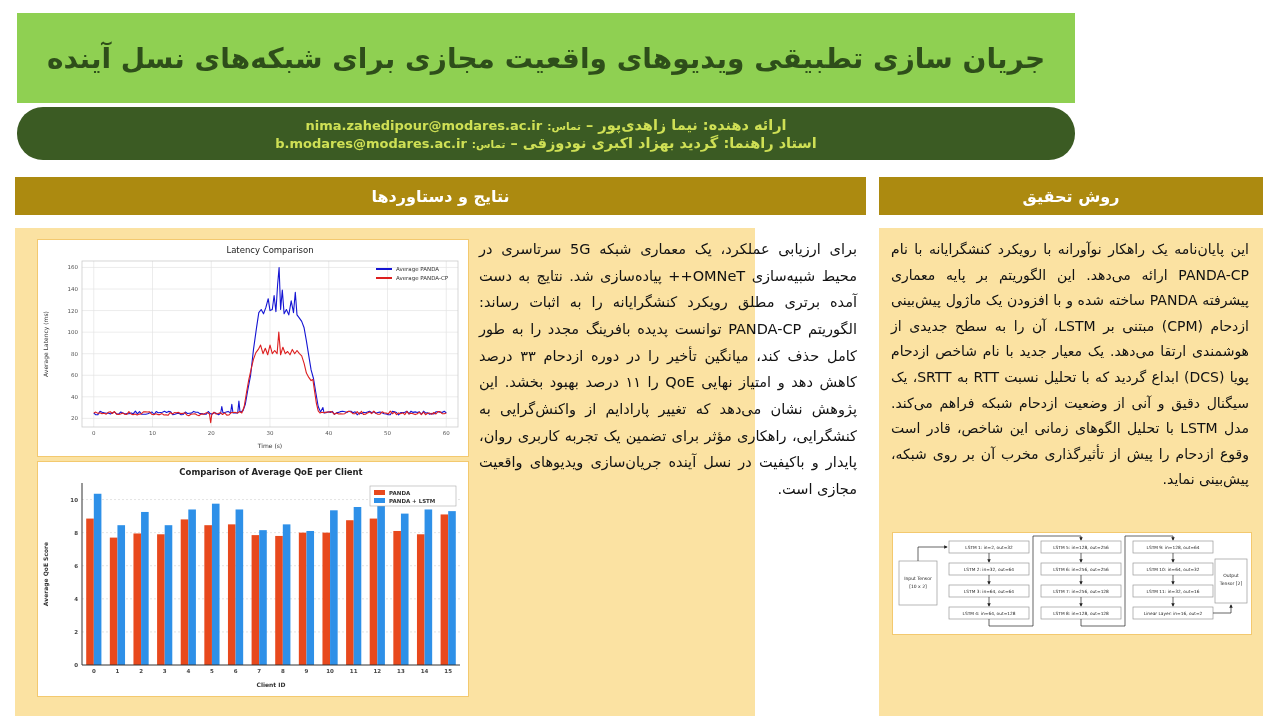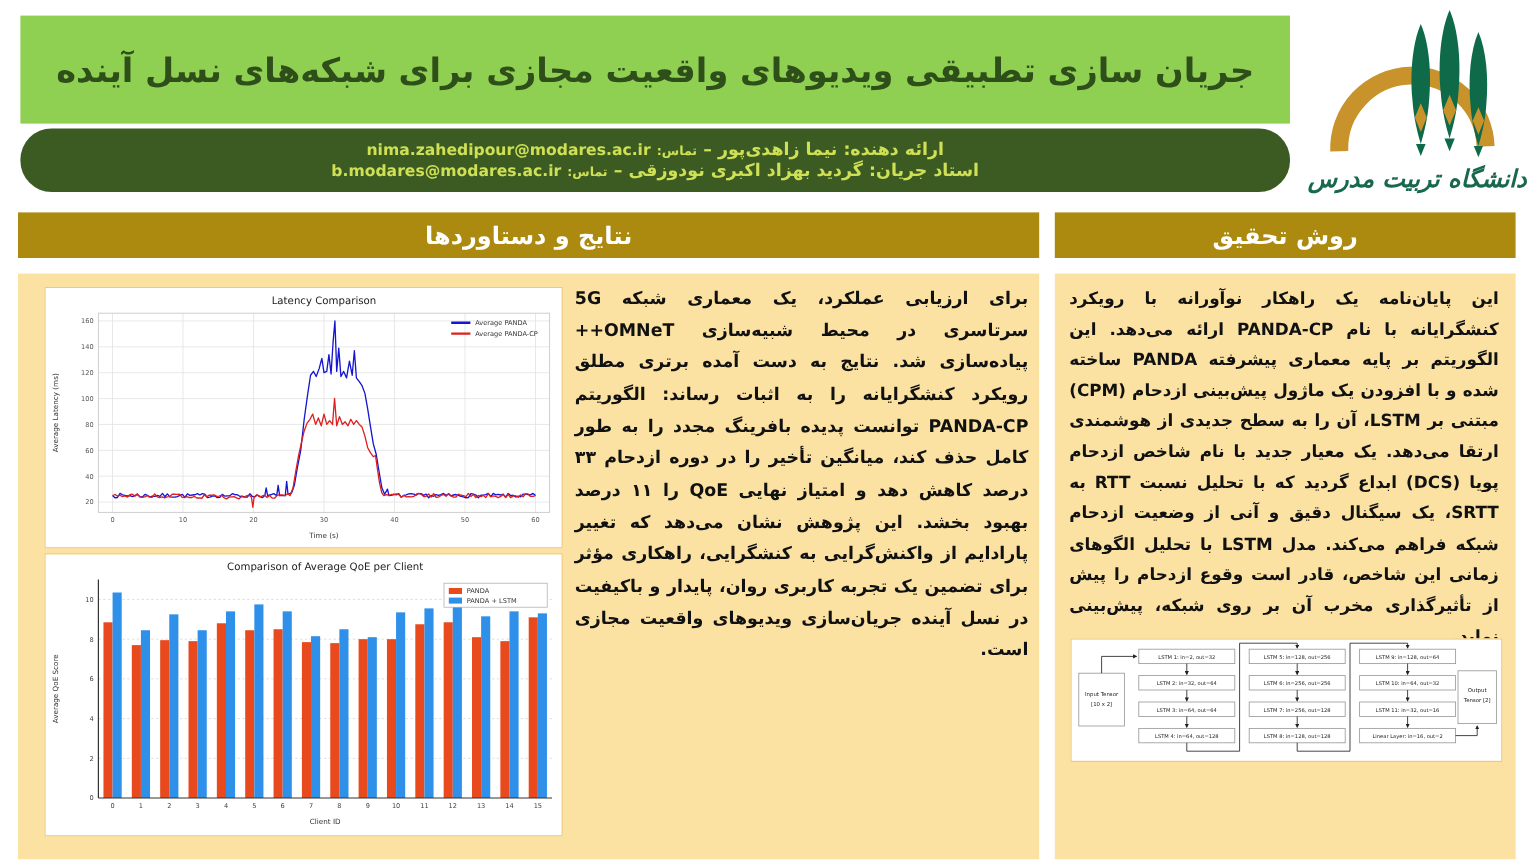--- a/index.html
+++ b/index.html
@@ -17,31 +17,31 @@
                 white-space:nowrap;}
   .contact-line .small{font-size:10.5px;}
   .contact-line .email{font-size:13px;direction:ltr;unicode-bidi:embed;}
   
   .logo{position:absolute;left:1088px;top:4px;width:186px;height:166px;}
   
   .sec-header{position:absolute;top:177px;height:38px;background:var(--gold);
               display:flex;align-items:center;justify-content:center;}
   .sec-header.left{left:15px;width:851px;}
   .sec-header.right{left:879px;width:384px;}
-  .sec-header .t{color:#ffffff;font-weight:bold;font-size:20px;direction:rtl;text-align:right;}
+  .sec-header .t{color:#ffffff;font-weight:bold;font-size:16px;direction:rtl;text-align:right;}
   
   .panel{position:absolute;top:228px;height:488px;background:var(--cream);}
-  .panel.left{left:15px;width:851px;}
+  .panel.left{left:15px;width:740px;}
   .panel.right{left:879px;width:384px;}
   .white-box{position:absolute;background:#ffffff;border:1px solid var(--box-border);}
   .chart1{left:22px;top:11px;width:430px;height:216px;}
-  .chart2{left:22px;top:233px;width:430px;height:234px;}
+  .chart2{left:22px;top:233px;width:430px;height:234px;font-weight:bold;}
   .diagram-box{left:13px;top:304px;width:358px;height:101px;}
   .white-box svg{display:block;width:100%;height:100%;}
-  .body-text{position:absolute;direction:rtl;text-align:justify;font-weight:bold;
+  .body-text{position:absolute;direction:rtl;text-align:justify;font-weight:normal;
              color:#111;font-size:14.5px;line-height:1.84;}
   .body-text.results{left:464px;top:8px;width:378px;}
   .body-text.method{left:12px;top:9px;width:358px;font-size:14px;line-height:1.83;}
 </style>
 </head>
 <body>
 
 <div class="page">
 
   <div class="title-box">
@@ -50,51 +50,28 @@
 
   <div class="contact-box">
     <div class="contact-line">
       <span>ارائه دهنده:</span>
       <span>نیما زاهدی‌پور</span>
       <span>–</span>
       <span class="small">تماس:</span>
       <span class="email">nima.zahedipour@modares.ac.ir</span>
     </div>
     <div class="contact-line">
-      <span>استاد جریان:</span>
+      <span>استاد راهنما:</span>
       <span>گردید بهزاد اکبری نودوزقی</span>
       <span>–</span>
       <span class="small">تماس:</span>
       <span class="email">b.modares@modares.ac.ir</span>
     </div>
   </div>
 
-  <div class="logo">
-    <svg viewBox="0 0 186 166">
-      <path d="M 28 122 A 60 60 0 0 1 150 118" fill="none" stroke="#c8932b" stroke-width="15"></path>
-      <g fill="#0e6a49">
-        <g transform="translate(96,68)">
-          <path d="M0,-52 C7,-36 9,-11 7,11 C6,26 3,38 0,48 C-3,38 -6,26 -7,11 C-9,-11 -7,-36 0,-52 Z"></path>
-          <path d="M0,14 L5,26 L0,38 L-5,26 Z" fill="#c8932b"></path>
-          <path d="M-4,48 L0,58 L4,48 Z"></path>
-        </g>
-        <g transform="translate(120,60) scale(1.07)">
-          <path d="M0,-52 C7,-36 9,-11 7,11 C6,26 3,38 0,48 C-3,38 -6,26 -7,11 C-9,-11 -7,-36 0,-52 Z"></path>
-          <path d="M0,14 L5,26 L0,38 L-5,26 Z" fill="#c8932b"></path>
-          <path d="M-4,48 L0,58 L4,48 Z"></path>
-        </g>
-        <g transform="translate(144,72) scale(0.95)">
-          <path d="M0,-52 C7,-36 9,-11 7,11 C6,26 3,38 0,48 C-3,38 -6,26 -7,11 C-9,-11 -7,-36 0,-52 Z"></path>
-          <path d="M0,14 L5,26 L0,38 L-5,26 Z" fill="#c8932b"></path>
-          <path d="M-4,48 L0,58 L4,48 Z"></path>
-        </g>
-      </g>
-      <text x="93" y="152" font-size="20" font-weight="bold" font-style="italic" fill="#17684e" text-anchor="middle" font-family="DejaVu Sans, sans-serif" id="logo-wordmark-text">دانشگاه تربیت مدرس</text>
-    </svg>
-  </div>
 
   <div class="sec-header left">
     <span class="t">نتایج و دستاوردها</span>
   </div>
   <div class="sec-header right">
     <span class="t">روش تحقیق</span>
   </div>
 
   <div class="panel left">
     <div class="white-box chart1">

